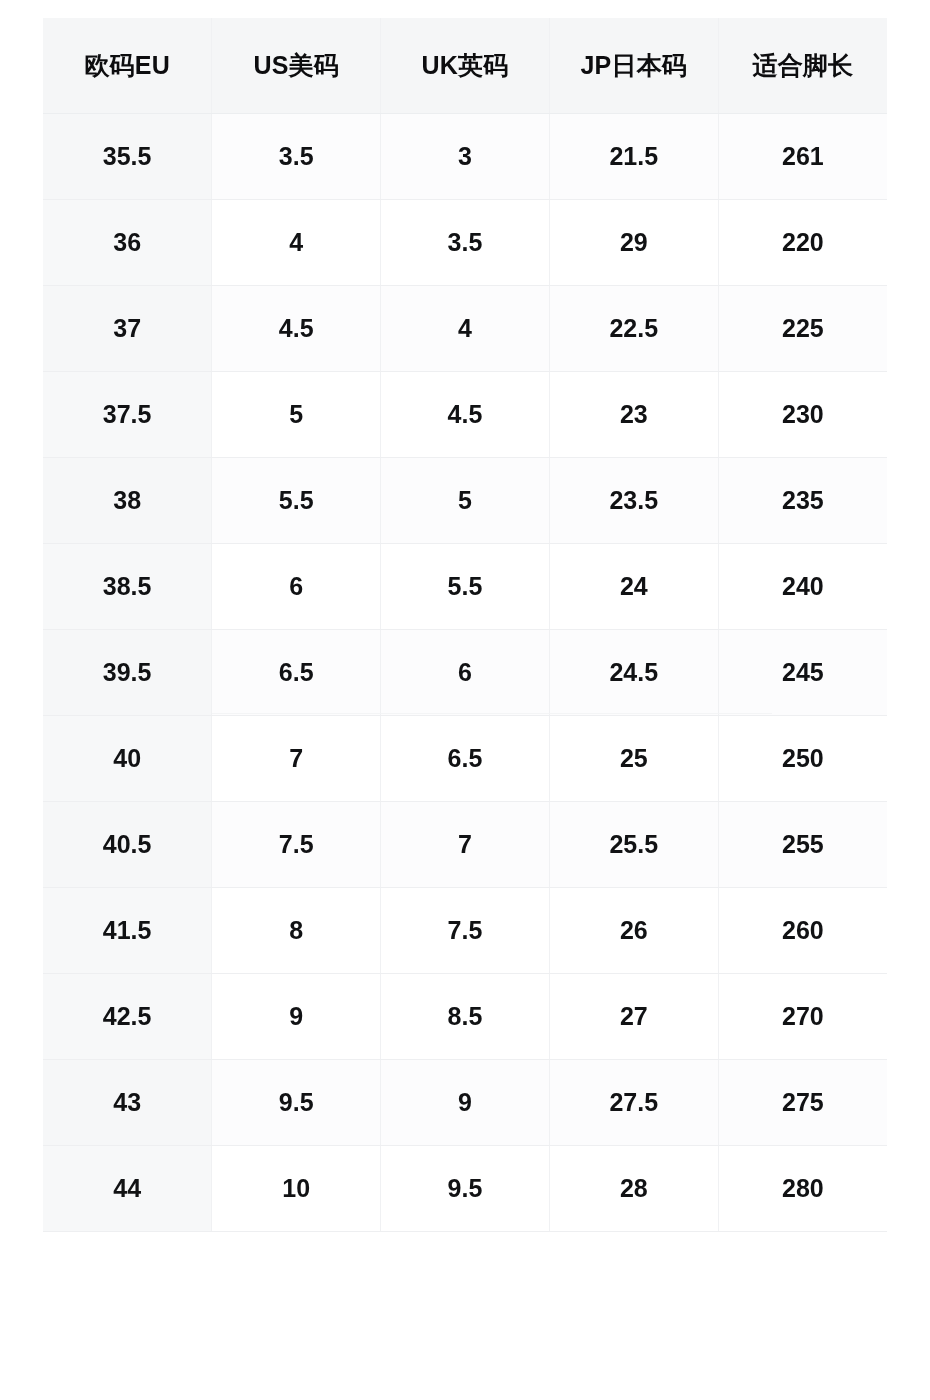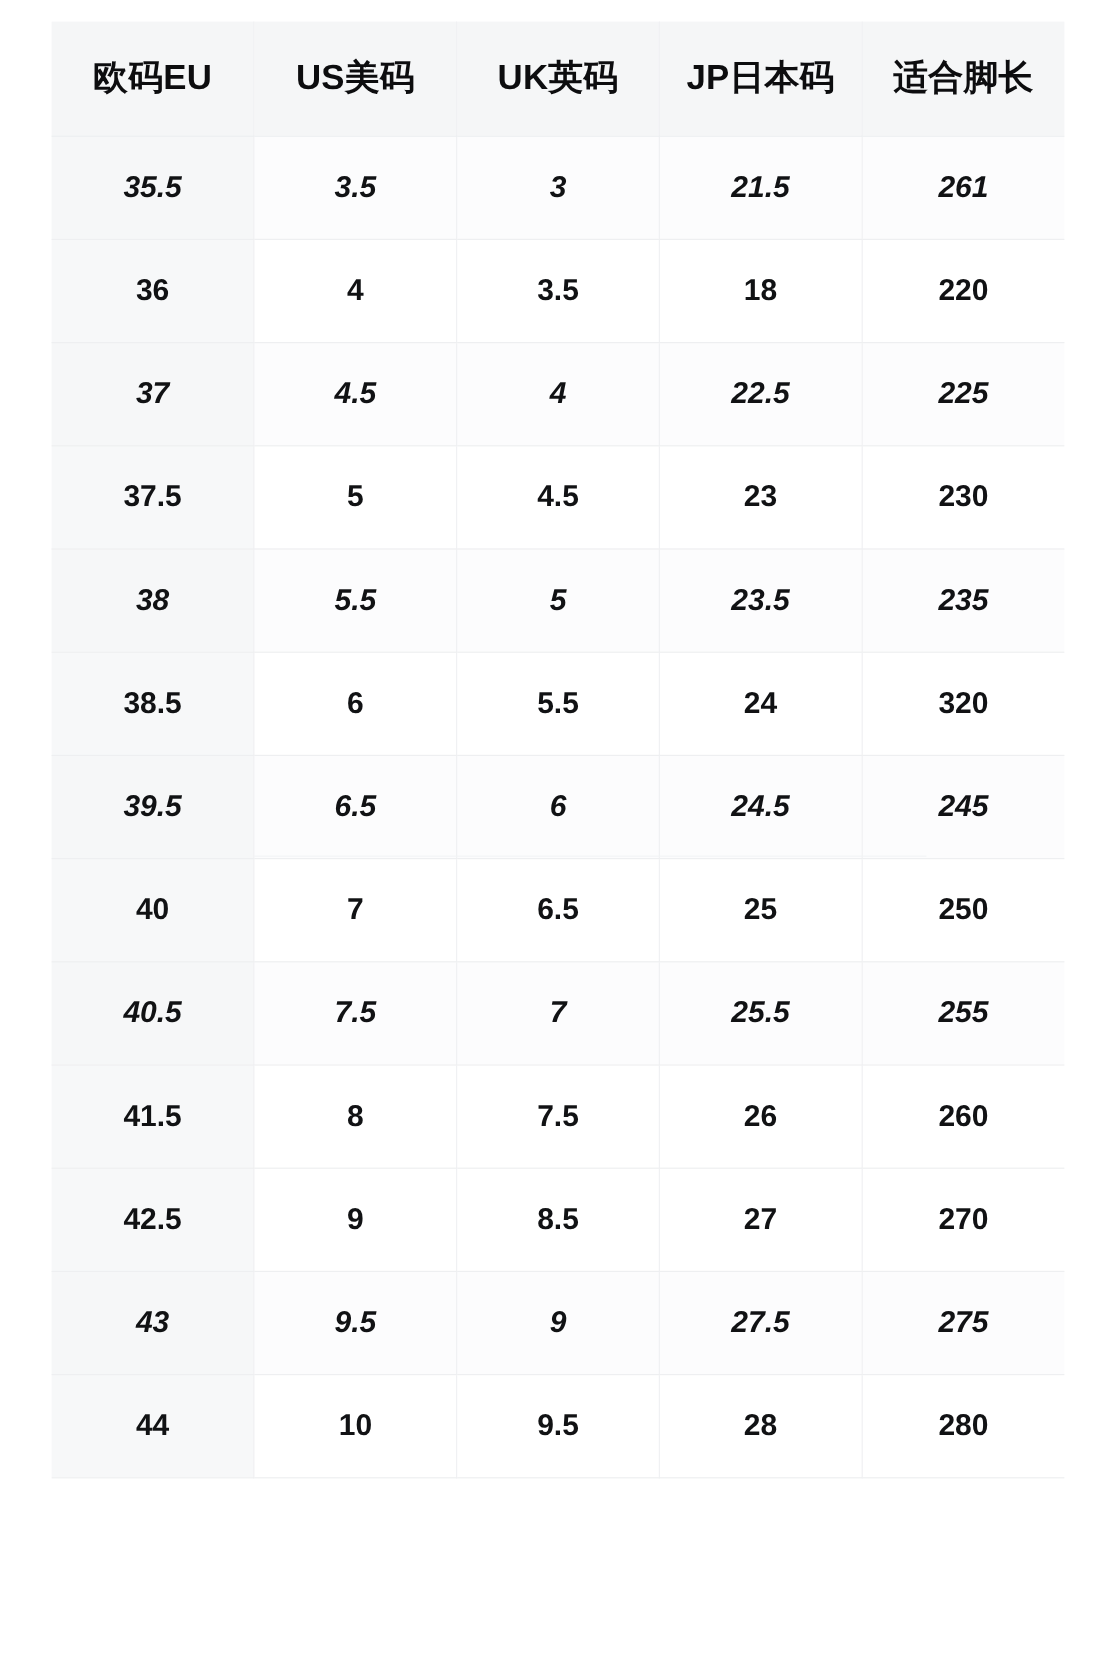--- a/index.html
+++ b/index.html
@@ -53,21 +53,21 @@
 
   #size-table th:last-child,
   #size-table td:last-child {
     border-right: none;
   }
 
   
   #size-table thead th {
     height: 95px;
     background: #f5f6f7;
-    font-size: 29px;
+    font-size: 25px;
     font-weight: 700;
     letter-spacing: 0.2px;
     color: #0d0d0f;
     border-bottom: 1px solid #eceef0;
   }
 
   
   #size-table tbody td {
     height: 86px;
     font-size: 25px;
@@ -77,21 +77,20 @@
   }
 
   
   #size-table tbody td.col-eu {
     background: #f7f8f9;
   }
 
   
   #size-table tbody tr.alt td {
     background: #fcfcfd;
-    font-style: italic;
   }
   #size-table tbody tr.alt td.col-eu {
     background: #f6f7f8;
   }
 
   
   .artifact-line {
     position: absolute;
     left: 212px;
     top: 713px;
@@ -139,21 +138,21 @@
           <td class="col-eu">35.5</td>
           <td class="col-us">3.5</td>
           <td class="col-uk">3</td>
           <td class="col-jp">21.5</td>
           <td class="col-foot">261</td>
         </tr>
         <tr>
           <td class="col-eu">36</td>
           <td class="col-us">4</td>
           <td class="col-uk">3.5</td>
-          <td class="col-jp">18</td>
+          <td class="col-jp">29</td>
           <td class="col-foot">220</td>
         </tr>
         <tr class="alt">
           <td class="col-eu">37</td>
           <td class="col-us">4.5</td>
           <td class="col-uk">4</td>
           <td class="col-jp">22.5</td>
           <td class="col-foot">225</td>
         </tr>
         <tr>
@@ -168,21 +167,21 @@
           <td class="col-us">5.5</td>
           <td class="col-uk">5</td>
           <td class="col-jp">23.5</td>
           <td class="col-foot">235</td>
         </tr>
         <tr>
           <td class="col-eu">38.5</td>
           <td class="col-us">6</td>
           <td class="col-uk">5.5</td>
           <td class="col-jp">24</td>
-          <td class="col-foot">320</td>
+          <td class="col-foot">240</td>
         </tr>
         <tr class="alt">
           <td class="col-eu">39.5</td>
           <td class="col-us">6.5</td>
           <td class="col-uk">6</td>
           <td class="col-jp">24.5</td>
           <td class="col-foot">245</td>
         </tr>
         <tr>
           <td class="col-eu">40</td>

